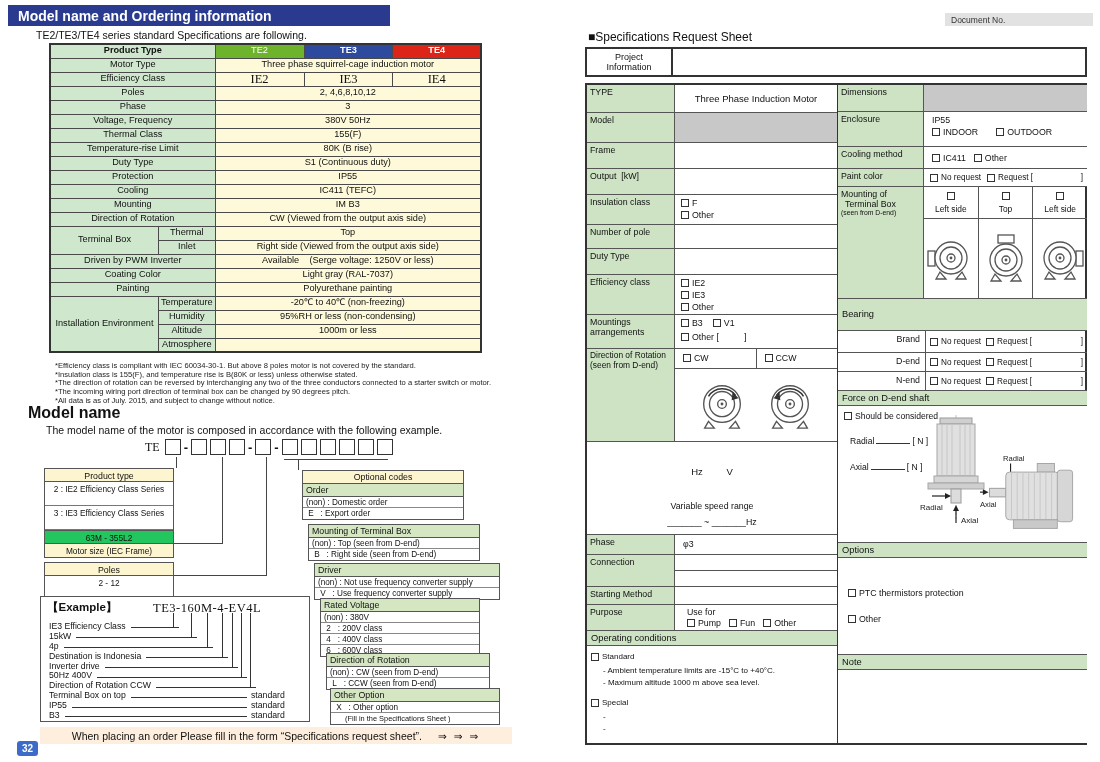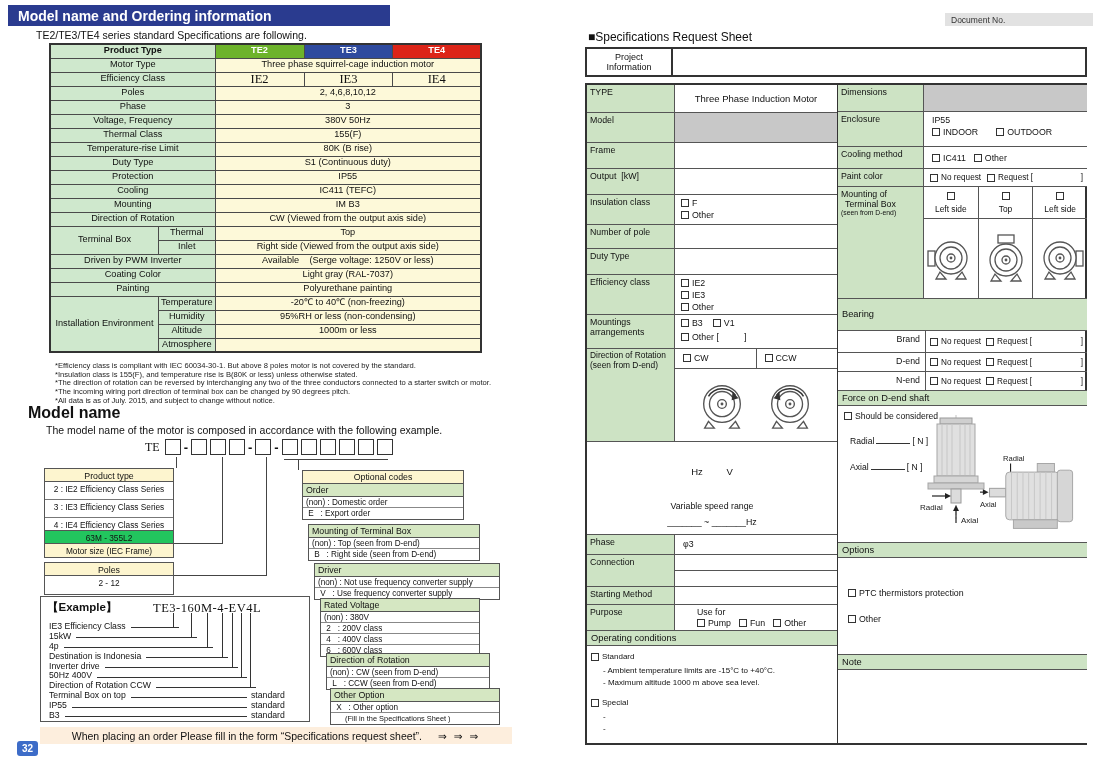--- a/index.html
+++ b/index.html
@@ -9,33 +9,33 @@
 
   
   .title-bar{left:8px;top:5px;width:382px;height:21px;background:#2a3b8f;color:#fff;font-size:14px;font-weight:bold;padding:3px 0 0 10px}
   .intro{left:36px;top:29px;font-size:10.5px}
   table.spec{position:absolute;left:49px;top:43px;width:433px;border-collapse:collapse;border:2px solid #333}
   .spec td{border:1px solid #4a4a4a;height:14px;text-align:center;font-size:9.2px;line-height:1.05;padding:0 2px}
   .spec .lab{background:#cfe8cd}
   .spec .val{background:#fdf9d9}
   .spec .ie{font-family:"Liberation Serif",serif;font-size:12.5px}
   .spec .hb{font-weight:bold}
-  .spec .te2{background:#6db32b;color:#fff;font-weight:bold}
+  .spec .te2{background:#6db32b;color:#fff;font-weight:normal}
   .spec .te3{background:#2e4a9e;color:#fff;font-weight:bold}
   .spec .te4{background:#dc2418;color:#fff;font-weight:bold}
   .footnotes{left:55px;top:362px;font-size:7.6px;line-height:8.7px;color:#222}
   .mn-head{left:28px;top:404px;font-size:16px;font-weight:bold}
   .mn-sub{left:46px;top:424px;font-size:10.5px}
   .code-row{left:145px;top:439px;display:flex;align-items:center;gap:3px}
   .code-row .pfx{font-family:"Liberation Serif",serif;font-size:12px;margin-right:2px}
   .mb{width:16px;height:16px;border:1.6px solid #333;background:#fff}
   .code-row .dsh{font-size:13px;font-weight:bold}
   .lbox{position:absolute;border:1px solid #555;background:#fff;font-size:8.3px;text-align:center}
   .lbox .bh{background:#fdf5cf;border-bottom:1px solid #555;height:13px;padding-top:2px;font-size:8.8px}
-  .lbox .bi{height:18px;padding-top:2px;border-bottom:1px solid #777}
+  .lbox .bi{height:24px;padding-top:2px;border-bottom:1px solid #777}
   .lbox .bi:last-child{border-bottom:none}
   .lbox .bw{background:#22c55e;border-bottom:1px solid #555;height:13px;padding-top:2px}
   .lbox .bc{background:#fdf5cf;height:13px;padding-top:2px}
   .obox{position:absolute;border:1px solid #555;background:#fff;font-size:8.2px;text-align:left}
   .obox .oh{background:#d5e7c2;border-bottom:1px solid #555;padding:1px 3px;font-size:8.8px}
   .obox .oi{padding:1px 3px;border-bottom:1px solid #888;height:11px}
   .obox .oi:last-child{border-bottom:none}
   .obox .oi.small{font-size:7.4px;padding-left:14px}
   .ex-box{left:40px;top:596px;width:270px;height:126px;border:1.5px solid #555;background:#fff}
   .ex-head{position:absolute;left:6px;top:3px;font-size:11.5px;font-weight:bold}
@@ -490,21 +490,21 @@
           <div style="flex:1;border-bottom:1px solid #555"></div>
           <div style="flex:1"></div>
         </div>
       </div>
       <div class="fr" style="height:18px">
         <div class="fl">Starting Method</div>
         <div class="fv"></div>
       </div>
       <div class="fr" style="height:26px">
         <div class="fl">Purpose</div>
-        <div class="fv" style="padding:2px 0 0 22px">
+        <div class="fv" style="padding:2px 0 0 12px">
           <div>Use for</div>
           <div style="display:flex;gap:8px;margin-top:1px">
             <span class="opt">
                 <span class="cb"></span>
                 <span>Pump</span>
               </span>
             <span class="opt">
                 <span class="cb"></span>
                 <span>Fun</span>
               </span>

